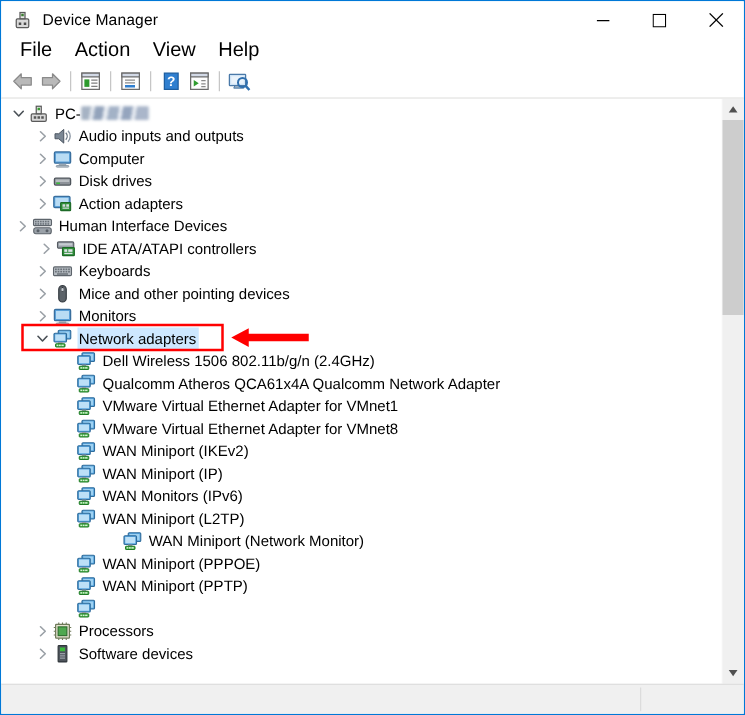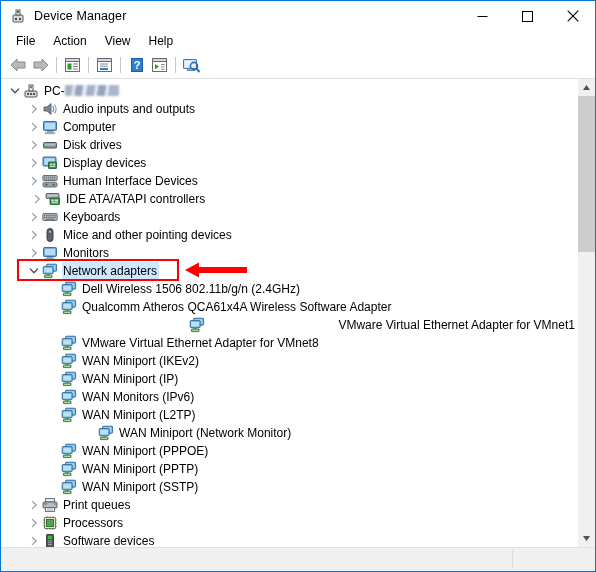--- a/index.html
+++ b/index.html
@@ -71,21 +71,21 @@
   
   .menubar {
     height: 21px;
     min-height: 21px;
     display: flex;
     align-items: center;
     padding-left: 6px;
     background: #ffffff;
   }
   .menu-item {
-    font-size: 12px;
+    font-size: 16px;
     color: #000000;
     padding: 2px 9px 3px 9px;
     line-height: 14px;
     white-space: nowrap;
   }
 
   
   .toolbar {
     height: 26px;
     min-height: 26px;
@@ -421,23 +421,23 @@
               </svg>
             </div>
             <div class="row-ico"><svg width="16" height="16" viewBox="0 0 16 16">
                 <rect x="1" y="2" width="13" height="9" rx="1" fill="#5aa0d8" stroke="#3a6f9e" stroke-width="1"></rect>
                 <rect x="2.2" y="3.2" width="10.6" height="6.6" fill="#b9dcf4"></rect>
                 <rect x="6.5" y="7" width="8" height="6.5" rx=".6" fill="#2f8f3a" stroke="#1d6a27" stroke-width=".9"></rect>
                 <rect x="8" y="8.4" width="2.2" height="2" fill="#d7dde0"></rect>
                 <rect x="11" y="8.4" width="2.2" height="2" fill="#d7dde0"></rect>
                 <rect x="8" y="11" width="5.2" height="1" fill="#d7dde0"></rect>
               </svg></div>
-            <div class="row-label">Display devices</div>
-          </div>
-          <div class="row" style="padding-left: 25px;">
+            <div class="row-label">Action adapters</div>
+          </div>
+          <div class="row" style="padding-left: 9px;">
             <div class="chev">
               <svg width="10" height="10" viewBox="0 0 10 10">
                 <path d="M3.4 1.4 L7.2 5 L3.4 8.6" fill="none" stroke="#9aa0a6" stroke-width="1.3" stroke-linecap="round" stroke-linejoin="round"></path>
               </svg>
             </div>
             <div class="row-ico"><svg width="16" height="16" viewBox="0 0 16 16">
                 <rect x="0.8" y="2.5" width="14.4" height="5" rx="1" fill="#b6bcc2" stroke="#5d646b" stroke-width=".9"></rect>
                 <g fill="#6c737a">
                   <rect x="2" y="3.6" width="1.3" height="1.3"></rect>
                   <rect x="4" y="3.6" width="1.3" height="1.3"></rect>
@@ -567,23 +567,23 @@
                 <rect x="4.6" y="1.2" width="10" height="7" rx=".8" fill="#58a6e0" stroke="#2f6c9c" stroke-width=".9"></rect>
                 <rect x="5.6" y="2.2" width="8" height="5" fill="#9fd2f2"></rect>
                 <rect x="1.2" y="3.6" width="10" height="7" rx=".8" fill="#58a6e0" stroke="#2f6c9c" stroke-width=".9"></rect>
                 <rect x="2.2" y="4.6" width="8" height="5" fill="#bde0f7"></rect>
                 <rect x="4.4" y="10.6" width="3.6" height="1.5" fill="#8d98a3"></rect>
                 <rect x="2.4" y="12" width="7.6" height="2.6" rx=".5" fill="#3aa93a" stroke="#1f7a26" stroke-width=".8"></rect>
                 <rect x="3.3" y="12.7" width="1.4" height="1.2" fill="#d6efd6"></rect>
                 <rect x="5.2" y="12.7" width="1.4" height="1.2" fill="#d6efd6"></rect>
                 <rect x="7.1" y="12.7" width="1.9" height="1.2" fill="#d6efd6"></rect>
               </svg></div>
-            <div class="row-label">Qualcomm Atheros QCA61x4A Wireless Software Adapter</div>
-          </div>
-          <div class="row" style="padding-left: 44px; justify-content: space-between;">
+            <div class="row-label">Qualcomm Atheros QCA61x4A Qualcomm Network Adapter</div>
+          </div>
+          <div class="row" style="padding-left: 44px;">
             <div class="chev"></div>
             <div class="row-ico"><svg width="16" height="16" viewBox="0 0 16 16">
                 <rect x="4.6" y="1.2" width="10" height="7" rx=".8" fill="#58a6e0" stroke="#2f6c9c" stroke-width=".9"></rect>
                 <rect x="5.6" y="2.2" width="8" height="5" fill="#9fd2f2"></rect>
                 <rect x="1.2" y="3.6" width="10" height="7" rx=".8" fill="#58a6e0" stroke="#2f6c9c" stroke-width=".9"></rect>
                 <rect x="2.2" y="4.6" width="8" height="5" fill="#bde0f7"></rect>
                 <rect x="4.4" y="10.6" width="3.6" height="1.5" fill="#8d98a3"></rect>
                 <rect x="2.4" y="12" width="7.6" height="2.6" rx=".5" fill="#3aa93a" stroke="#1f7a26" stroke-width=".8"></rect>
                 <rect x="3.3" y="12.7" width="1.4" height="1.2" fill="#d6efd6"></rect>
                 <rect x="5.2" y="12.7" width="1.4" height="1.2" fill="#d6efd6"></rect>
@@ -717,38 +717,20 @@
                 <rect x="4.6" y="1.2" width="10" height="7" rx=".8" fill="#58a6e0" stroke="#2f6c9c" stroke-width=".9"></rect>
                 <rect x="5.6" y="2.2" width="8" height="5" fill="#9fd2f2"></rect>
                 <rect x="1.2" y="3.6" width="10" height="7" rx=".8" fill="#58a6e0" stroke="#2f6c9c" stroke-width=".9"></rect>
                 <rect x="2.2" y="4.6" width="8" height="5" fill="#bde0f7"></rect>
                 <rect x="4.4" y="10.6" width="3.6" height="1.5" fill="#8d98a3"></rect>
                 <rect x="2.4" y="12" width="7.6" height="2.6" rx=".5" fill="#3aa93a" stroke="#1f7a26" stroke-width=".8"></rect>
                 <rect x="3.3" y="12.7" width="1.4" height="1.2" fill="#d6efd6"></rect>
                 <rect x="5.2" y="12.7" width="1.4" height="1.2" fill="#d6efd6"></rect>
                 <rect x="7.1" y="12.7" width="1.9" height="1.2" fill="#d6efd6"></rect>
               </svg></div>
-            <div class="row-label">WAN Miniport (SSTP)</div>
-          </div>
-          <div class="row" style="padding-left: 25px;">
-            <div class="chev">
-              <svg width="10" height="10" viewBox="0 0 10 10">
-                <path d="M3.4 1.4 L7.2 5 L3.4 8.6" fill="none" stroke="#9aa0a6" stroke-width="1.3" stroke-linecap="round" stroke-linejoin="round"></path>
-              </svg>
-            </div>
-            <div class="row-ico"><svg width="16" height="16" viewBox="0 0 16 16">
-                <rect x="3.5" y="1.6" width="9" height="3.4" fill="#eceff1" stroke="#5d646b" stroke-width=".9"></rect>
-                <rect x="1" y="5" width="14" height="6" rx="1" fill="#b9bec4" stroke="#4e545b" stroke-width=".9"></rect>
-                <rect x="2.2" y="6.2" width="3" height="1.4" fill="#6d747b"></rect>
-                <circle cx="12.8" cy="6.9" r=".9" fill="#3aa93a"></circle>
-                <rect x="3.5" y="10.4" width="9" height="4" fill="#fdfdfd" stroke="#5d646b" stroke-width=".9"></rect>
-                <line x1="5" y1="11.8" x2="11" y2="11.8" stroke="#9aa1a8" stroke-width=".8"></line>
-                <line x1="5" y1="13.2" x2="11" y2="13.2" stroke="#9aa1a8" stroke-width=".8"></line>
-              </svg></div>
-            <div class="row-label">Print queues</div>
           </div>
           <div class="row" style="padding-left: 25px;">
             <div class="chev">
               <svg width="10" height="10" viewBox="0 0 10 10">
                 <path d="M3.4 1.4 L7.2 5 L3.4 8.6" fill="none" stroke="#9aa0a6" stroke-width="1.3" stroke-linecap="round" stroke-linejoin="round"></path>
               </svg>
             </div>
             <div class="row-ico"><svg width="16" height="16" viewBox="0 0 16 16">
                 <rect x="2.5" y="2.5" width="11" height="11" rx=".5" fill="#e8e4d2" stroke="#6f7a5a" stroke-width="1"></rect>
                 <rect x="4.5" y="4.5" width="7" height="7" fill="#4fa84f" stroke="#2d6d2d" stroke-width=".9"></rect>

